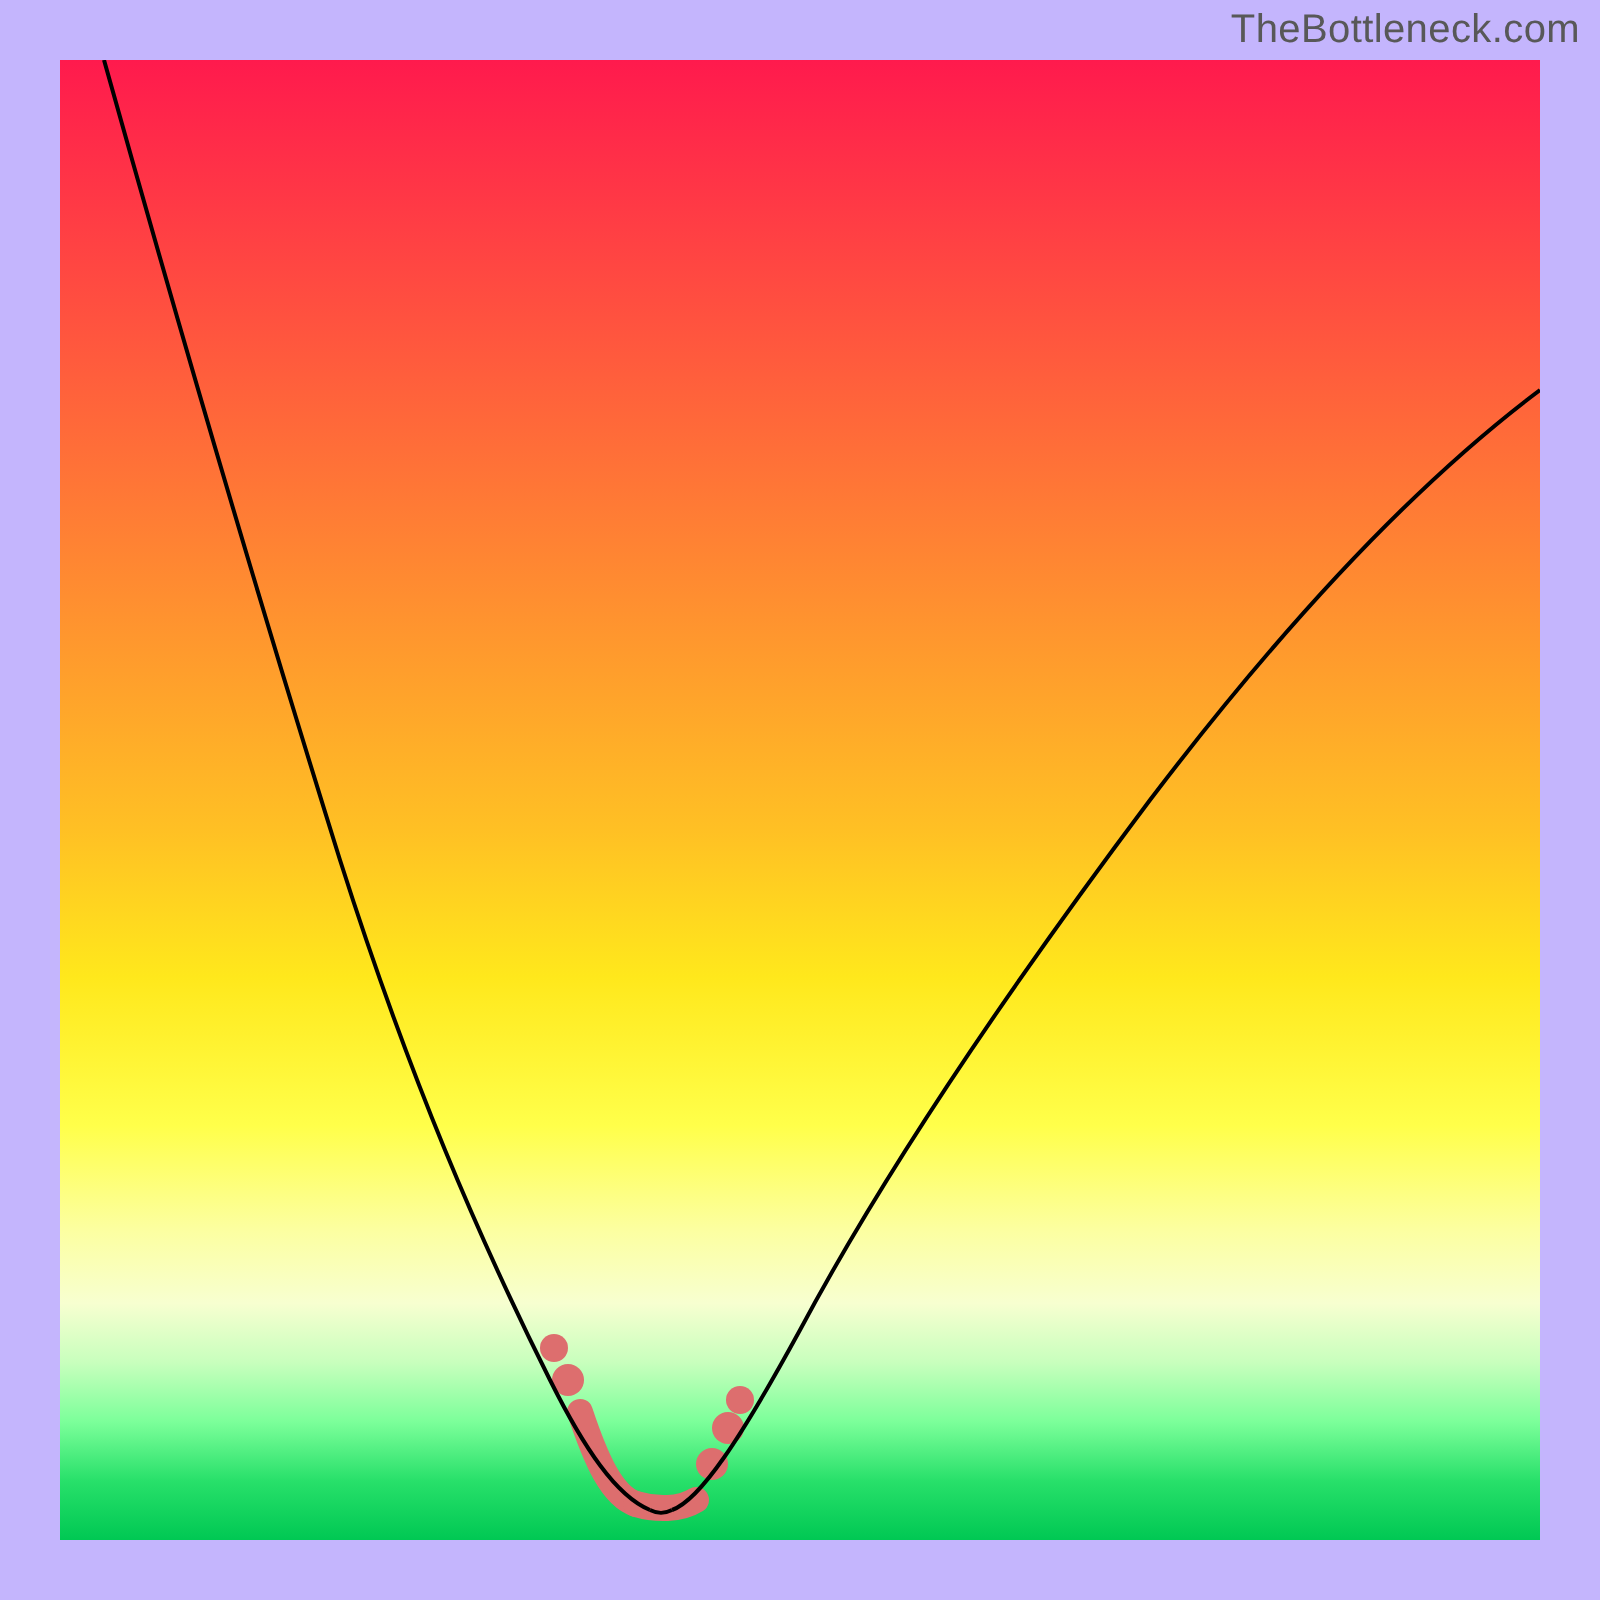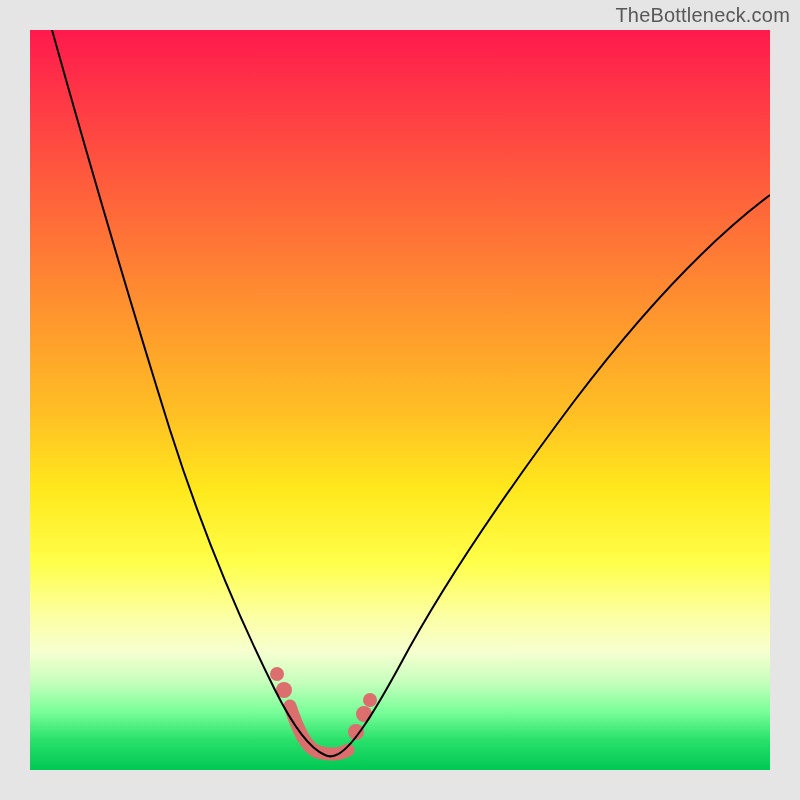--- a/index.html
+++ b/index.html
@@ -8,21 +8,21 @@
     width: 800px;
     height: 800px;
     overflow: hidden;
     background: #000;
     font-family: Arial, Helvetica, sans-serif;
   }
   .frame {
     position: relative;
     width: 800px;
     height: 800px;
-    background: #e5e5e5;
+    background: #c4b5fd;
   }
   .plot-area {
     position: absolute;
     left: 30px;
     top: 30px;
     width: 740px;
     height: 740px;
     background: linear-gradient(to bottom,
       #ff1a4d 0%,
       #ff3a45 10%,

